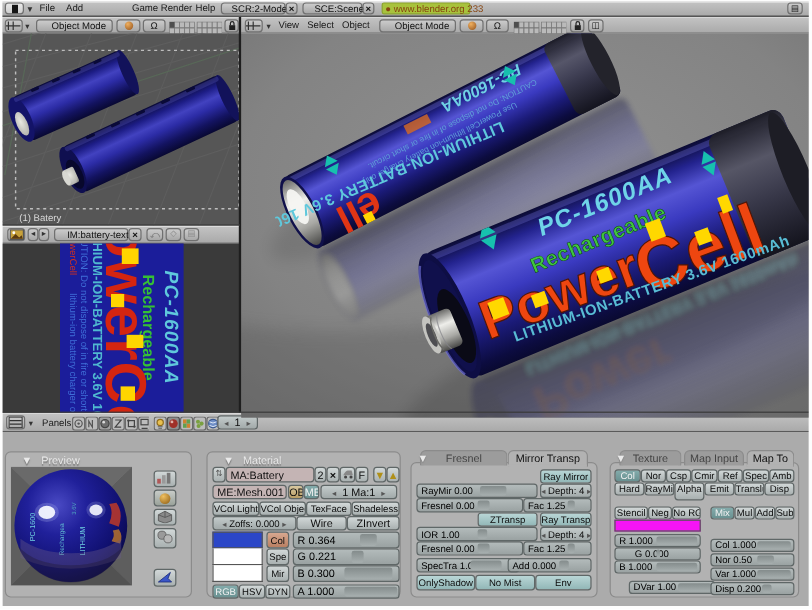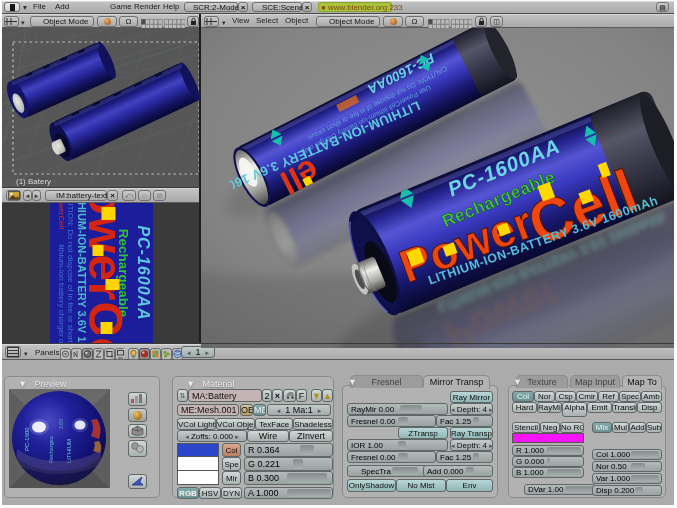--- a/index.html
+++ b/index.html
@@ -498,42 +498,42 @@
   <div class="btn" style="left:289px;top:430px;width:44px;height:12px;line-height:11px;">ZInvert</div>
   <div class="a" style="left:177px;top:443px;width:42px;height:14px;background:#2b46c8;border:1px solid #555;box-sizing:border-box;"></div>
   <div class="a" style="left:177px;top:457px;width:42px;height:14px;background:#ffffff;border:1px solid #555;border-top:none;box-sizing:border-box;"></div>
   <div class="a" style="left:177px;top:471px;width:42px;height:14px;background:#ffffff;border:1px solid #555;border-top:none;box-sizing:border-box;"></div>
   <div class="btn" style="left:222px;top:443px;width:19px;height:14px;line-height:13px;font-size:8px;background:linear-gradient(#d8a890,#b97f62);">Col</div>
   <div class="btn" style="left:222px;top:457px;width:19px;height:14px;line-height:13px;font-size:8px;">Spe</div>
   <div class="btn" style="left:222px;top:471px;width:19px;height:14px;line-height:13px;font-size:8px;">Mir</div>
   <div class="sld" style="left:244px;top:443px;width:89px;height:14px;line-height:13px;padding-left:3px;">R 0.364<span class="sbar" style="left:55px;width:14px;"></span></div>
   <div class="sld" style="left:244px;top:457px;width:89px;height:14px;line-height:13px;padding-left:3px;">G 0.221<span class="sbar" style="left:48px;width:10px;"></span></div>
   <div class="sld" style="left:244px;top:471px;width:89px;height:14px;line-height:13px;padding-left:3px;">B 0.300<span class="sbar" style="left:42px;width:40px;"></span></div>
-  <div class="btn tgd" style="left:177px;top:487px;width:22px;height:12px;line-height:11px;font-size:8px;font-weight:bold;">RGB</div>
+  <div class="btn tgd" style="left:177px;top:487px;width:22px;height:12px;line-height:11px;font-size:8px;">RGB</div>
   <div class="btn" style="left:199px;top:487px;width:22px;height:12px;line-height:11px;font-size:8px;">HSV</div>
   <div class="btn" style="left:221px;top:487px;width:21px;height:12px;line-height:11px;font-size:8px;">DYN</div>
   <div class="sld" style="left:244px;top:487px;width:89px;height:12px;line-height:11px;padding-left:3px;">A 1.000<span class="sbar" style="left:42px;width:44px;"></span></div>
 
   <div class="panel" style="left:342px;top:385px;width:156px;height:113px;"></div>
   <div class="tab taboff" style="left:350px;top:375px;width:73px;height:13px;line-height:12px;">Fresnel</div>
   <div class="tab tabon" style="left:423px;top:375px;width:67px;height:14px;line-height:12px;">Mirror Transp</div>
   <div class="a" style="left:423px;top:387px;width:66px;height:2px;background:#b2b2b2;"></div>
   <div class="ptitle" style="left:348px;top:377px;">▼</div>
   <div class="btn tg" style="left:450px;top:391px;width:43px;height:12px;line-height:11px;font-size:8px;">Ray Mirror</div>
   <div class="sld" style="left:347px;top:403px;width:101px;height:12px;line-height:11px;padding-left:3px;font-size:8px;">RayMir 0.00<span class="sbar" style="left:52px;width:22px;"></span></div>
   <div class="num" style="left:450px;top:403px;width:43px;height:12px;line-height:11px;font-size:8px;"><span style="color:#555;font-size:7px;">◂</span> Depth: 4 <span style="color:#555;font-size:7px;">▸</span></div>
   <div class="sld" style="left:347px;top:415px;width:89px;height:12px;line-height:11px;padding-left:3px;font-size:8px;">Fresnel 0.00<span class="sbar" style="left:50px;width:10px;"></span></div>
   <div class="sld" style="left:436px;top:415px;width:57px;height:12px;line-height:11px;padding-left:3px;font-size:8px;">Fac 1.25<span class="sbar" style="left:36px;width:6px;"></span></div>
   <div class="btn tg" style="left:398px;top:427px;width:50px;height:12px;line-height:11px;font-size:8px;">ZTransp</div>
   <div class="btn tg" style="left:450px;top:427px;width:43px;height:12px;line-height:11px;font-size:8px;">Ray Transp</div>
   <div class="sld" style="left:347px;top:439px;width:101px;height:12px;line-height:11px;padding-left:3px;font-size:8px;">IOR 1.00<span class="sbar" style="left:50px;width:8px;"></span></div>
   <div class="num" style="left:450px;top:439px;width:43px;height:12px;line-height:11px;font-size:8px;"><span style="color:#555;font-size:7px;">◂</span> Depth: 4 <span style="color:#555;font-size:7px;">▸</span></div>
   <div class="sld" style="left:347px;top:451px;width:89px;height:12px;line-height:11px;padding-left:3px;font-size:8px;">Fresnel 0.00<span class="sbar" style="left:50px;width:10px;"></span></div>
   <div class="sld" style="left:436px;top:451px;width:57px;height:12px;line-height:11px;padding-left:3px;font-size:8px;">Fac 1.25<span class="sbar" style="left:36px;width:6px;"></span></div>
-  <div class="sld" style="left:347px;top:465px;width:86px;height:12px;line-height:11px;padding-left:13px;font-size:8px;">SpecTra 1.00<span class="sbar" style="left:44px;width:26px;"></span></div>
+  <div class="sld" style="left:347px;top:465px;width:86px;height:12px;line-height:11px;padding-left:3px;font-size:8px;">SpecTra 1.00<span class="sbar" style="left:44px;width:26px;"></span></div>
   <div class="sld" style="left:423px;top:465px;width:70px;height:12px;line-height:11px;padding-left:3px;font-size:8px;">Add 0.000<span class="sbar" style="left:42px;width:8px;"></span></div>
   <div class="btn tg" style="left:347px;top:479px;width:49px;height:13px;line-height:12px;font-size:8px;">OnlyShadow</div>
   <div class="btn tg" style="left:396px;top:479px;width:50px;height:13px;line-height:12px;font-size:8px;">No Mist</div>
   <div class="btn tg" style="left:446px;top:479px;width:47px;height:13px;line-height:12px;font-size:8px;">Env</div>
 
   <div class="panel" style="left:508px;top:385px;width:158px;height:113px;"></div>
   <div class="tab taboff" style="left:516px;top:375px;width:52px;height:13px;line-height:12px;">Texture</div>
   <div class="tab taboff" style="left:570px;top:375px;width:50px;height:13px;line-height:12px;">Map Input</div>
   <div class="tab tabon" style="left:622px;top:375px;width:40px;height:14px;line-height:12px;">Map To</div>
   <div class="a" style="left:622px;top:387px;width:39px;height:2px;background:#b2b2b2;"></div>
@@ -549,21 +549,21 @@
   <div class="btn" style="left:537px;top:402px;width:25px;height:11px;line-height:10px;font-size:8px;">RayMir</div>
   <div class="btn" style="left:562px;top:402px;width:25px;height:15px;line-height:10px;font-size:8px;">Alpha</div>
   <div class="btn" style="left:587px;top:402px;width:25px;height:11px;line-height:10px;font-size:8px;">Emit</div>
   <div class="btn" style="left:612px;top:402px;width:25px;height:11px;line-height:10px;font-size:8px;">Translu</div>
   <div class="btn" style="left:637px;top:402px;width:25px;height:11px;line-height:10px;font-size:8px;">Disp</div>
   <div class="btn" style="left:512px;top:422px;width:28px;height:11px;line-height:10px;font-size:8px;">Stencil</div>
   <div class="btn" style="left:540px;top:422px;width:20px;height:11px;line-height:10px;font-size:8px;">Neg</div>
   <div class="btn" style="left:560px;top:422px;width:24px;height:11px;line-height:10px;font-size:8px;">No RGB</div>
   <div class="a" style="left:512px;top:433px;width:72px;height:10px;background:#f514f5;border:1px solid #555;box-sizing:border-box;"></div>
   <div class="sld" style="left:512px;top:445px;width:72px;height:11px;line-height:10px;padding-left:3px;font-size:8px;">R 1.000<span class="sbar" style="left:34px;width:34px;"></span></div>
-  <div class="sld" style="left:512px;top:456px;width:72px;height:11px;line-height:10px;padding-left:3px;font-size:8px;">G 0.000<span class="sbar" style="left:34px;width:3px;"></span></div>
+  <div class="sld" style="left:512px;top:456px;width:72px;height:11px;line-height:10px;padding-left:16px;font-size:8px;">G 0.000<span class="sbar" style="left:34px;width:3px;"></span></div>
   <div class="sld" style="left:512px;top:467px;width:72px;height:11px;line-height:10px;padding-left:3px;font-size:8px;">B 1.000<span class="sbar" style="left:34px;width:34px;"></span></div>
   <div class="sld" style="left:512px;top:484px;width:72px;height:11px;line-height:10px;padding-left:3px;font-size:8px;margin-left:12px;">DVar 1.00<span class="sbar" style="left:40px;width:28px;"></span></div>
   <div class="btn tgd" style="left:592px;top:422px;width:20px;height:11px;line-height:10px;font-size:8px;">Mix</div>
   <div class="btn" style="left:612px;top:422px;width:17px;height:11px;line-height:10px;font-size:8px;">Mul</div>
   <div class="btn" style="left:629px;top:422px;width:17px;height:11px;line-height:10px;font-size:8px;">Add</div>
   <div class="btn" style="left:646px;top:422px;width:16px;height:11px;line-height:10px;font-size:8px;">Sub</div>
   <div class="sld" style="left:592px;top:449px;width:70px;height:11px;line-height:10px;padding-left:3px;font-size:8px;">Col 1.000<span class="sbar" style="left:38px;width:28px;"></span></div>
   <div class="sld" style="left:592px;top:461px;width:70px;height:11px;line-height:10px;padding-left:3px;font-size:8px;">Nor 0.50<span class="sbar" style="left:38px;width:14px;"></span></div>
   <div class="sld" style="left:592px;top:473px;width:70px;height:11px;line-height:10px;padding-left:3px;font-size:8px;">Var 1.000<span class="sbar" style="left:38px;width:28px;"></span></div>
   <div class="sld" style="left:592px;top:485px;width:70px;height:11px;line-height:10px;padding-left:3px;font-size:8px;">Disp 0.200<span class="sbar" style="left:42px;width:8px;"></span></div>

